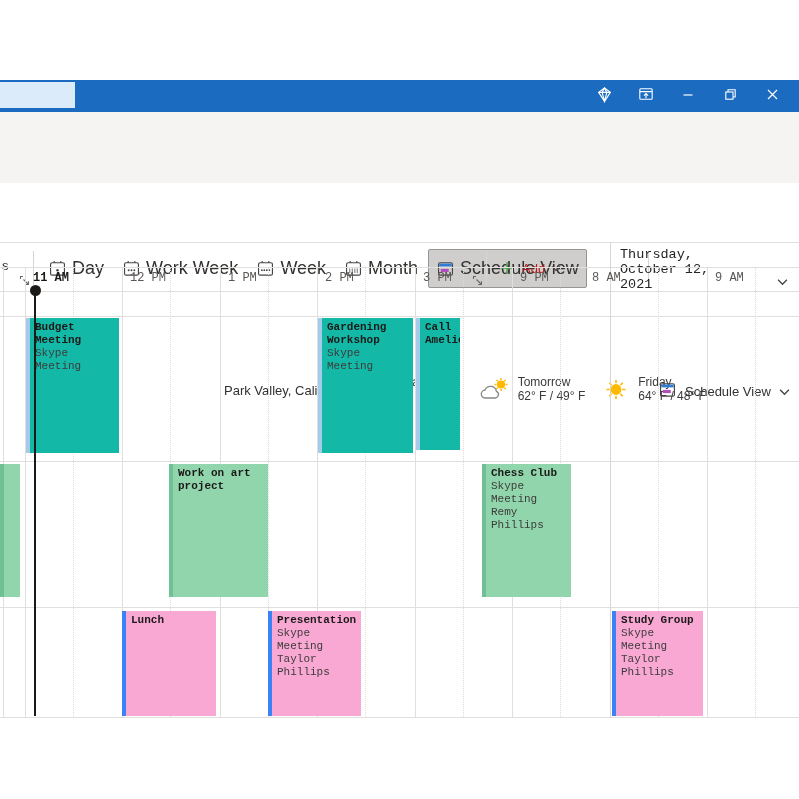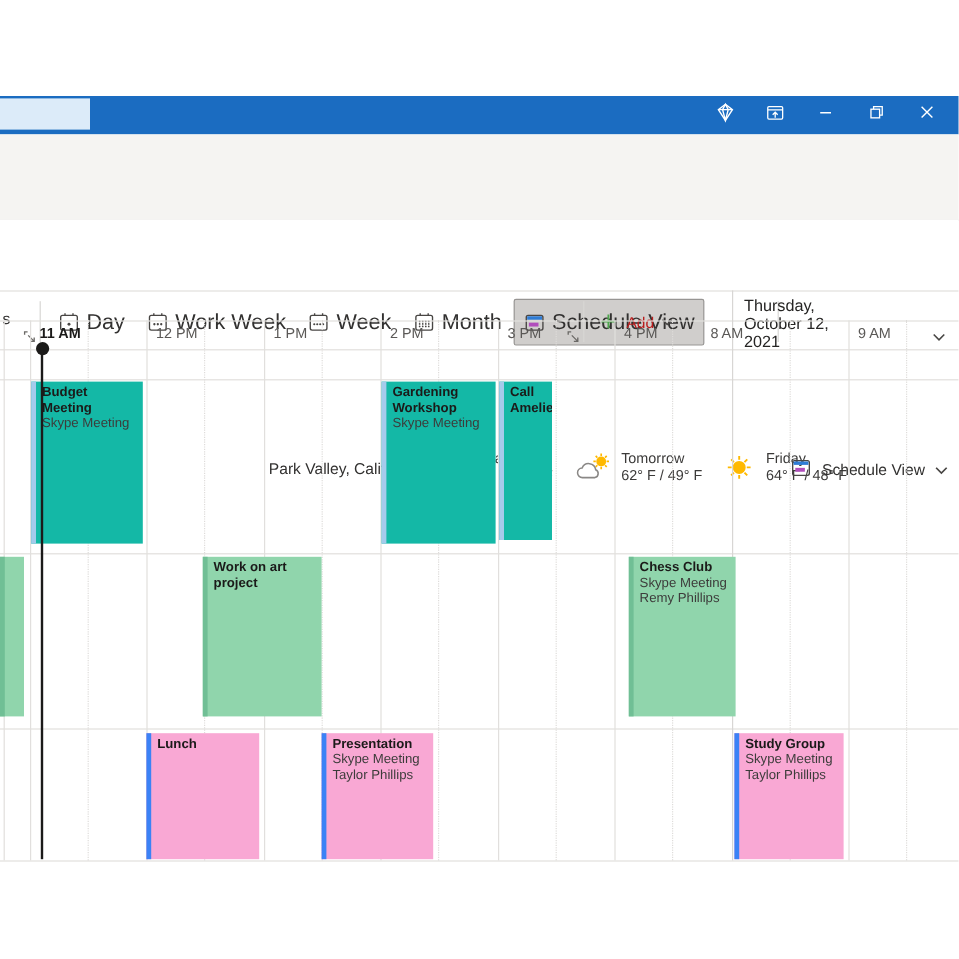--- a/index.html
+++ b/index.html
@@ -30,21 +30,21 @@
   .weatherbar{position:absolute;left:0;top:183px;width:799px;height:59px;background:#fff;}
   .location{position:absolute;left:224px;top:200px;display:flex;align-items:center;gap:8px;
             font-size:13px;color:#323130;cursor:pointer;}
   .weather-days{position:absolute;left:352px;top:192px;display:flex;gap:16px;}
   .wday{display:flex;align-items:center;gap:7px;cursor:default;}
   .wday .txt{display:flex;flex-direction:column;font-size:12px;color:#3b3a39;line-height:14px;}
   .view-selector{position:absolute;left:658px;top:197px;display:flex;align-items:center;gap:8px;
                  font-size:13px;color:#323130;cursor:pointer;}
 
   
-  .grid{position:absolute;left:0;top:0;width:710px;height:799px;}
+  .grid{position:absolute;left:0;top:0;width:710px;height:799px;font-family:Liberation Mono, monospace;}
   .hline{position:absolute;left:0;width:799px;height:1px;background:#e1dfdd;}
   .vline{position:absolute;width:1px;background:#e1dfdd;}
   .vline.dotted{width:0;background:none;border-left:1px dotted #dedcda;}
   .vline.divider{background:#d8d6d4;}
   .date-header{position:absolute;left:620px;top:247px;font-size:13.5px;color:#252423;}
   .time-label{position:absolute;top:271px;font-size:12px;color:#5a5856;white-space:nowrap;text-align:center;}
   .time-label.current{font-weight:bold;color:#1b1a19;}
   .now-dot{position:absolute;width:11px;height:11px;border-radius:50%;background:#1b1a19;z-index:30;}
   .now-line{position:absolute;width:1.5px;background:#1b1a19;z-index:30;}
 
@@ -286,21 +286,21 @@
       <div class="vline dotted" style="left: 268px; top: 267px; height: 450px;"></div>
       <div class="time-label" style="left: 228px;">1 PM</div>
       <div class="vline" style="left: 317px; top: 267px; height: 450px;"></div>
       <div class="vline dotted" style="left: 365px; top: 267px; height: 450px;"></div>
       <div class="time-label" style="left: 325px;">2 PM</div>
       <div class="vline" style="left: 415px; top: 267px; height: 450px;"></div>
       <div class="vline dotted" style="left: 463px; top: 267px; height: 450px;"></div>
       <div class="time-label" style="left: 423px;">3 PM</div>
       <div class="vline" style="left: 512px; top: 267px; height: 450px;"></div>
       <div class="vline dotted" style="left: 560px; top: 267px; height: 450px;"></div>
-      <div class="time-label" style="left: 520px;">4 PM</div>
+      <div class="time-label" style="left: 520px;">9 PM</div>
       <div class="vline divider" style="left: 610px; top: 242px; height: 475px;"></div>
       <div class="vline dotted" style="left: 658px; top: 267px; height: 450px;"></div>
       <div class="time-label" style="left: 592px;">8 AM</div>
       <div class="vline" style="left: 707px; top: 267px; height: 450px;"></div>
       <div class="vline dotted" style="left: 755px; top: 267px; height: 450px;"></div>
       <div class="time-label" style="left: 715px;">9 AM</div>
       <div class="event blue" style="left: 26px; top: 318px; width: 93px; height: 135px;">
         <div class="ev-title">Budget Meeting</div>
         <div class="ev-line">Skype Meeting</div>
       </div>
@@ -308,21 +308,21 @@
         <div class="ev-title">Gardening Workshop</div>
         <div class="ev-line">Skype Meeting</div>
       </div>
       <div class="event blue" style="left: 416px; top: 318px; width: 44px; height: 132px;">
         <div class="ev-title">Call Amelie</div>
       </div>
       <div class="event green" style="left: 0px; top: 464px; width: 20px; height: 133px;"></div>
       <div class="event green" style="left: 169px; top: 464px; width: 99px; height: 133px;">
         <div class="ev-title">Work on art project</div>
       </div>
-      <div class="event green" style="left: 524px; top: 464px; width: 89px; height: 133px;">
+      <div class="event green" style="left: 482px; top: 464px; width: 89px; height: 133px;">
         <div class="ev-title">Chess Club</div>
         <div class="ev-line">Skype Meeting</div>
         <div class="ev-line">Remy Phillips</div>
       </div>
       <div class="event yellow" style="left: 122px; top: 611px; width: 94px; height: 105px;">
         <div class="ev-title">Lunch</div>
       </div>
       <div class="event yellow" style="left: 268px; top: 611px; width: 93px; height: 105px;">
         <div class="ev-title">Presentation</div>
         <div class="ev-line">Skype Meeting</div>

